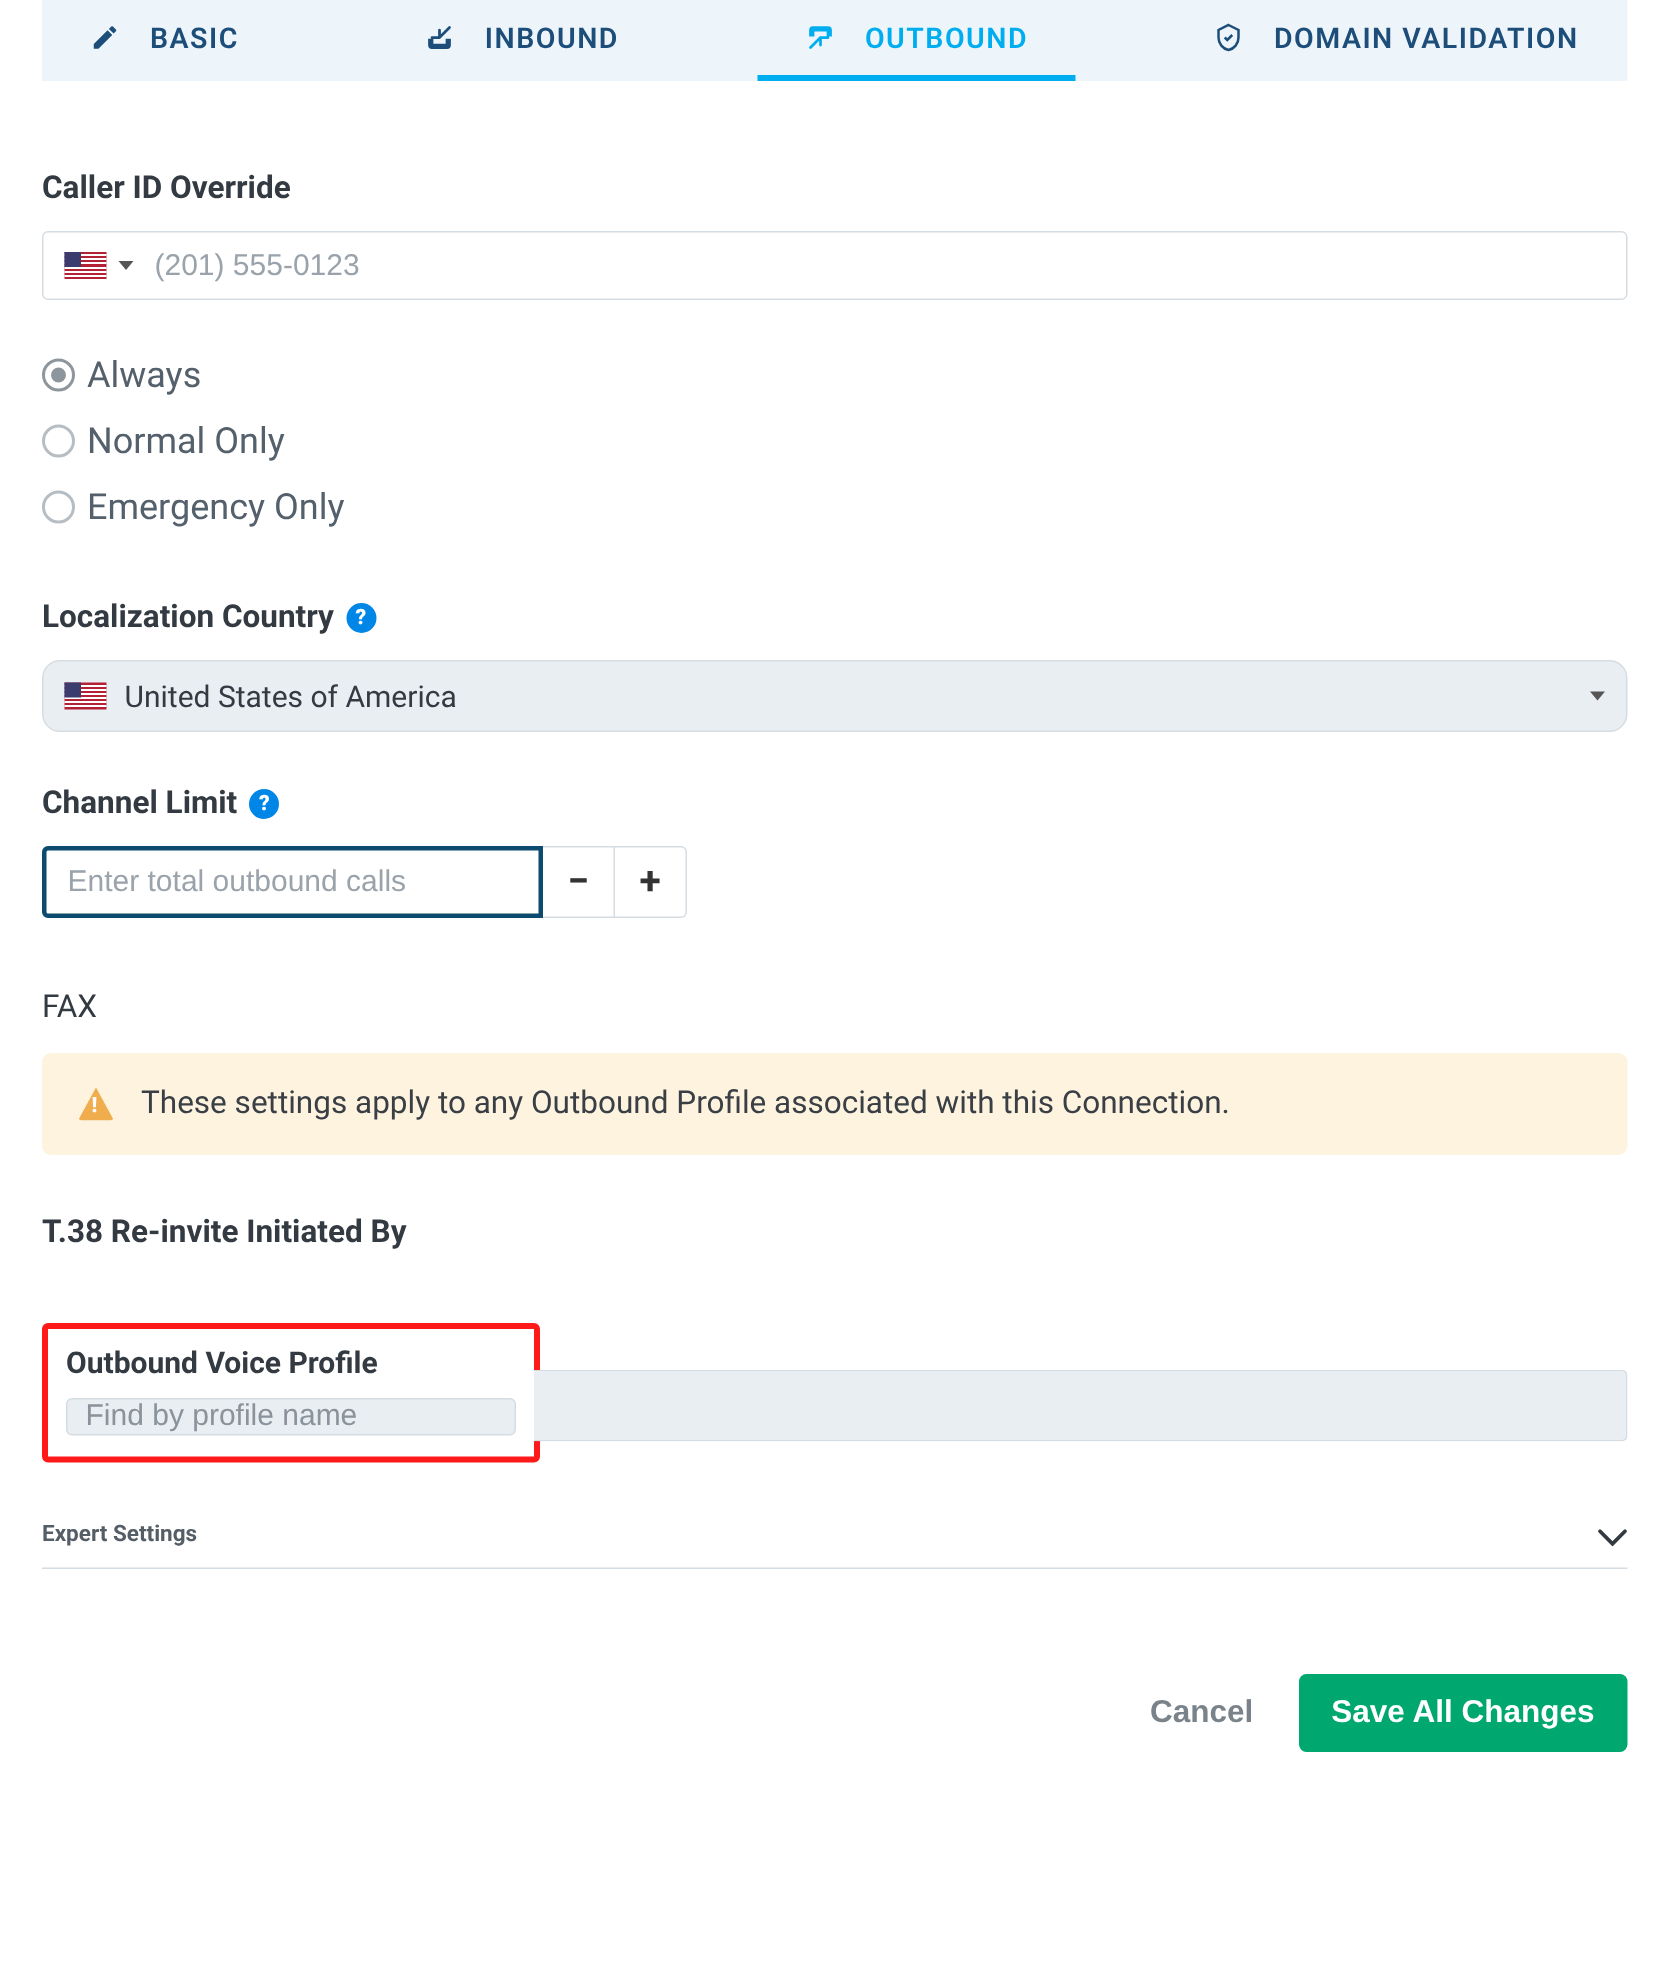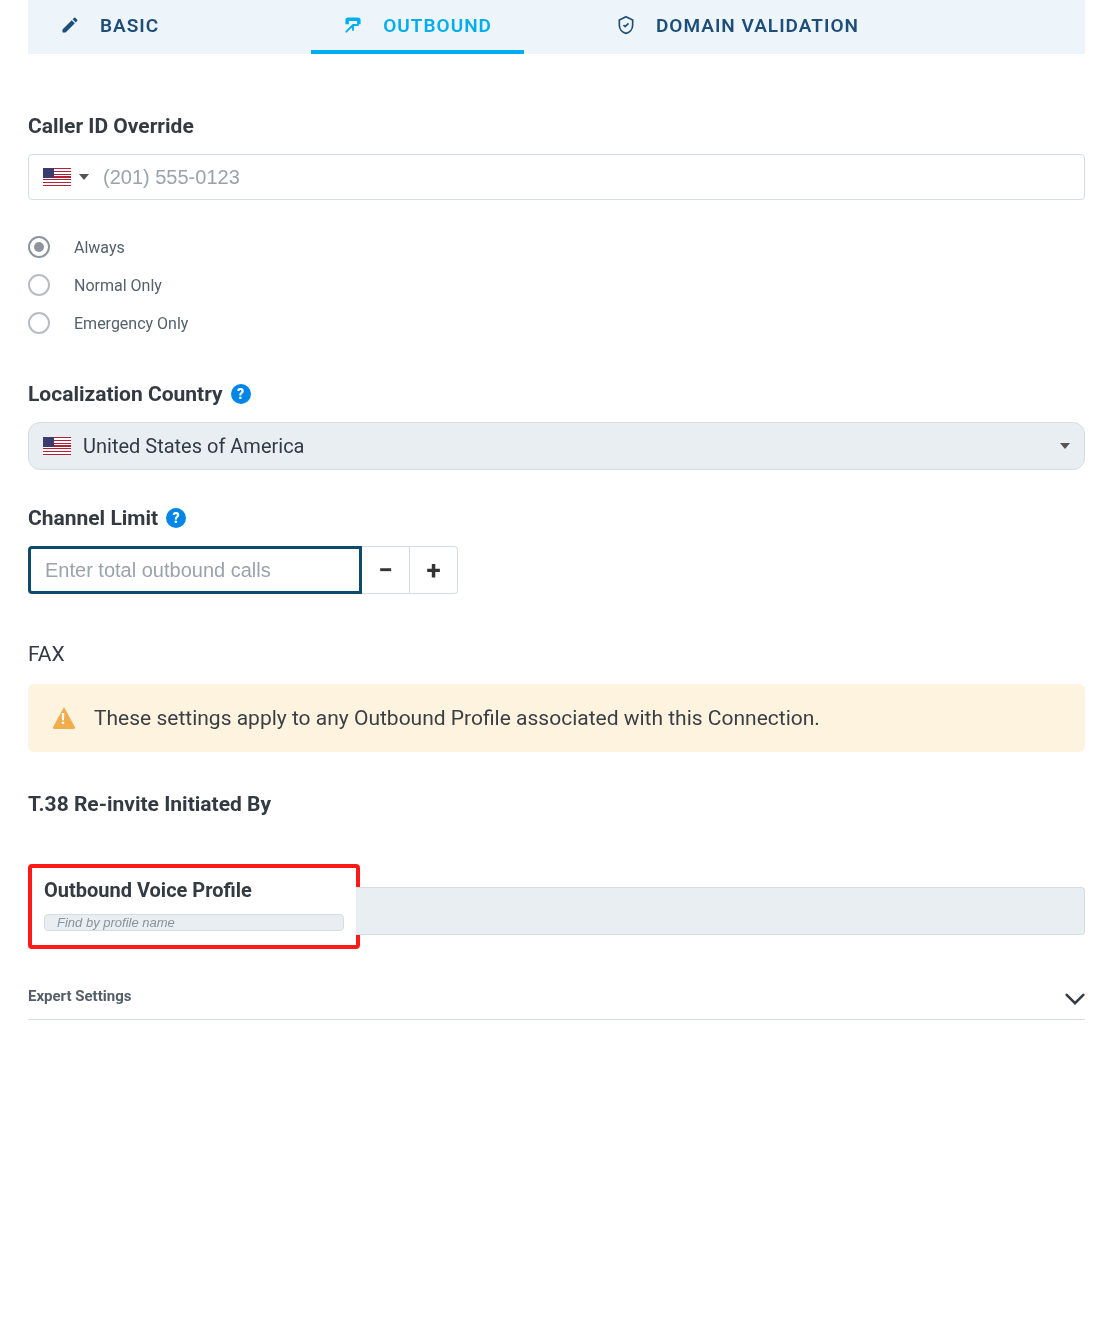--- a/index.html
+++ b/index.html
@@ -125,23 +125,23 @@
       color:#333;
       background:transparent;
       margin-left:14px;
     }
     .input-shell input::placeholder { color: #9aa3ab; }
 
     .radio-group { margin-top: 28px; margin-bottom: 40px; }
     .radio-item {
       display:flex;
       align-items:center;
-      gap: 24px;
+      gap: 8px;
       padding: 8px 0;
-      font-size: 16px;
+      font-size: 24px;
       color: #54606b;
     }
     .radio-circle {
       width: 22px; height: 22px;
       border-radius: 50%;
       border: 2px solid #b6bdc3;
       display:inline-flex;
       align-items:center;
       justify-content:center;
       cursor:pointer;
@@ -250,21 +250,21 @@
       background:#e8eef2;
       border:1px solid #d6dde2;
       border-radius:4px 0 0 4px;
       display:flex;
       align-items:center;
       padding:0 12px;
       width: 296px;
     }
     .profile-search-inset input{
       border:none;outline:none;background:transparent;
-      font-size:13px;width:100%;font-style:italic;
+      font-size:20px;width:100%;
     }
     .profile-search-inset input::placeholder{color:#8a939b;}
 
     .expert-row {
       margin-top: 24px;
       padding: 14px 0;
       border-bottom:1px solid #d6dde2;
       display:flex;
       align-items:center;
       cursor:pointer;
@@ -329,20 +329,28 @@
   <div class="tabs">
     <div class="tab">
       <span class="tab-icon">
         <svg viewBox="0 0 24 24" fill="none">
             <path d="M3 17.25V21h3.75L17.81 9.94l-3.75-3.75L3 17.25zM20.71 7.04a1 1 0 000-1.41l-2.34-2.34a1 1 0 00-1.41 0l-1.83 1.83 3.75 3.75 1.83-1.83z" fill="#1d4e7a"></path>
           </svg>
       </span>
       <span>BASIC</span>
     </div>
     <div class="spacer-wide"></div>
+    <div class="tab">
+      <span class="tab-icon">
+        <svg viewBox="0 0 24 24" fill="none">
+            <path d="M20 4l-8 8m0 0V6m0 6H6m-2 6a2 2 0 002 2h12a2 2 0 002-2v-4h-2v4H6v-4H4v4z" stroke="#1d4e7a" stroke-width="2.2" stroke-linecap="round"></path>
+          </svg>
+      </span>
+      <span>INBOUND</span>
+    </div>
     <div class="spacer-wide"></div>
     <div class="tab active">
       <span class="tab-icon">
         <svg viewBox="0 0 24 24" fill="none">
             <path d="M4 20l8-8m0 0v6m0-6h6M4 6a2 2 0 012-2h12a2 2 0 012 2v4h-2V6H6v4H4V6z" stroke="#00aef0" stroke-width="2.2" stroke-linecap="round"></path>
           </svg>
       </span>
       <span>OUTBOUND</span>
     </div>
     <div class="spacer-wide"></div>
@@ -428,14 +436,18 @@
 
   <div class="expert-row">
     <span class="label">Expert Settings</span>
     <span class="chevron-down">
       <svg viewBox="0 0 24 14">
           <path d="M2 2l10 10L22 2" stroke="#333a42" stroke-width="3" fill="none" stroke-linecap="round"></path>
         </svg>
     </span>
   </div>
 
+  <div class="footer-actions">
+    <button class="btn-cancel">Cancel</button>
+    <button class="btn-save">Save All Changes</button>
+  </div>
 
 </div>
 
 </body></html>

